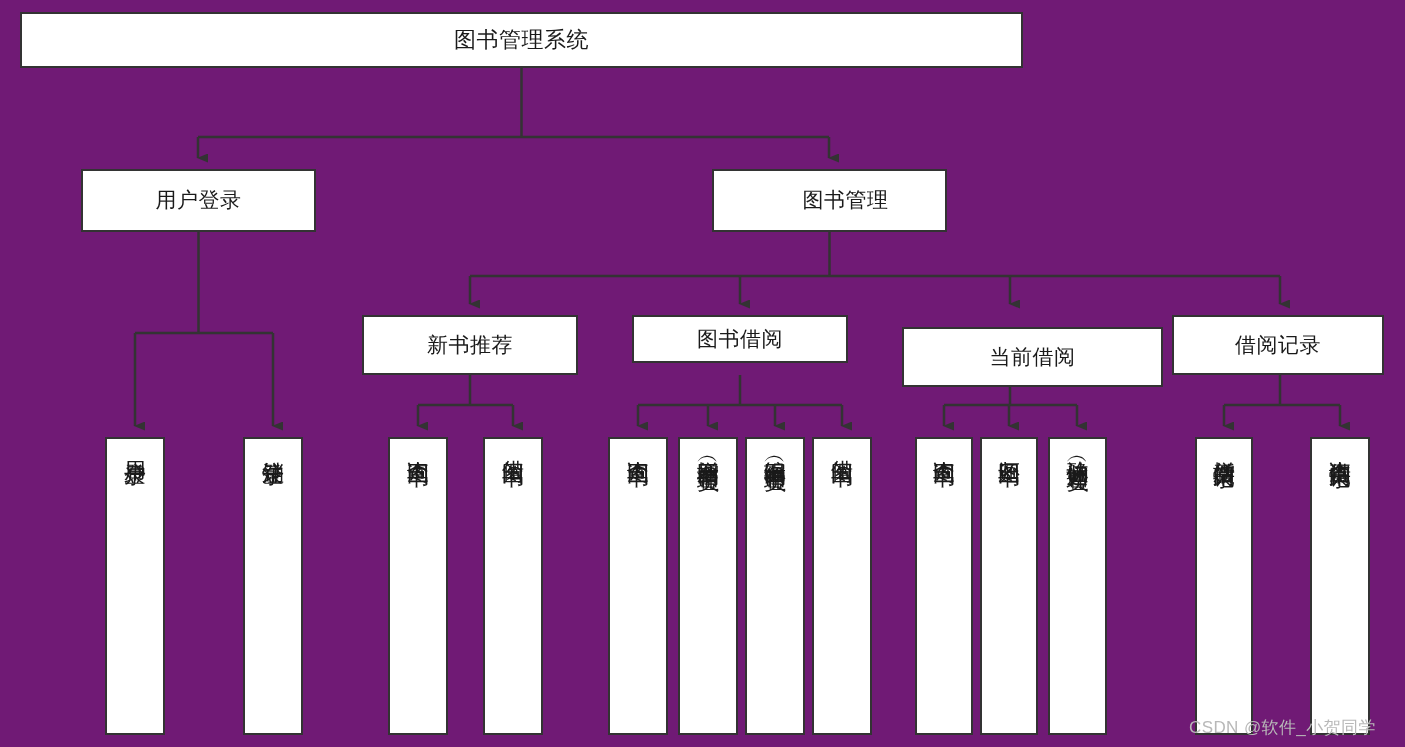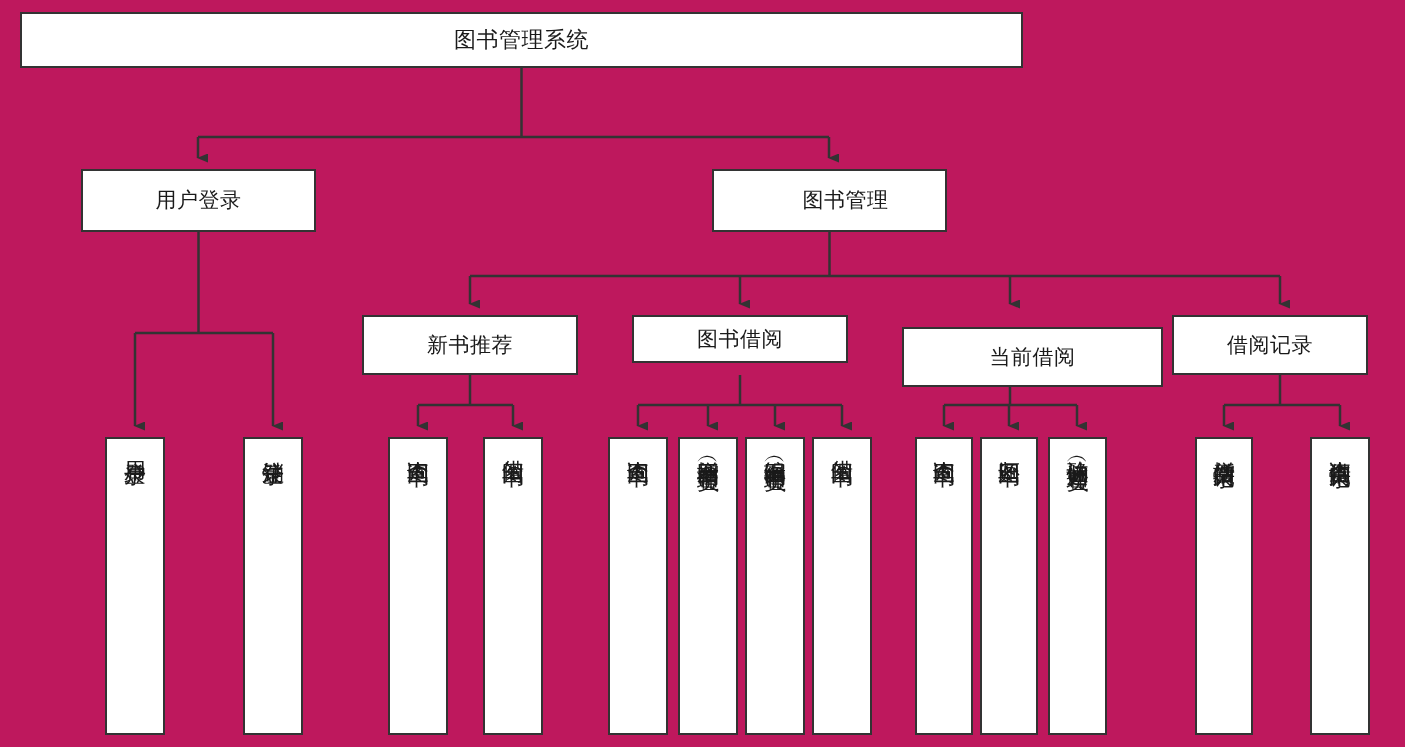--- a/index.html
+++ b/index.html
@@ -11,21 +11,21 @@
     width: 1405px;
     height: 747px;
     font-family: "Liberation Sans", sans-serif;
     overflow: hidden;
     position: relative;
   }
   #diagram-root {
     position: relative;
     width: 1405px;
     height: 747px;
-    background: #be185d;
+    background: #701a75;
   }
   svg#diagram-svg {
     position: absolute;
     left: 0;
     top: 0;
     width: 1405px;
     height: 747px;
     display: block;
   }
   .node-box {
@@ -146,21 +146,21 @@
       </div>
       <div class="node-box horiz" style="left: 362px; top: 315px; width: 216px; height: 60px; border-color: rgb(51, 51, 51); background: rgb(255, 255, 255);">
         <span class="node-label" style="color: rgb(26, 26, 26);">新书推荐</span>
       </div>
       <div class="node-box horiz" style="left: 632px; top: 315px; width: 216px; height: 48px; border-color: rgb(51, 51, 51); background: rgb(255, 255, 255);">
         <span class="node-label" style="color: rgb(26, 26, 26);">图书借阅</span>
       </div>
       <div class="node-box horiz" style="left: 902px; top: 315px; width: 261px; height: 60px; border-color: rgb(51, 51, 51); background: rgb(255, 255, 255); margin-top: 12px;">
         <span class="node-label" style="color: rgb(26, 26, 26);">当前借阅</span>
       </div>
-      <div class="node-box horiz" style="left: 1172px; top: 315px; width: 196px; height: 60px; border-color: rgb(51, 51, 51); background: rgb(255, 255, 255);">
+      <div class="node-box horiz" style="left: 1172px; top: 315px; width: 212px; height: 60px; border-color: rgb(51, 51, 51); background: rgb(255, 255, 255);">
         <span class="node-label" style="color: rgb(26, 26, 26);">借阅记录</span>
       </div>
       <div class="node-box vert" style="left: 105px; top: 437px; width: 60px; height: 298px; border-color: rgb(51, 51, 51); background: rgb(255, 255, 255);">
         <span class="node-label" style="color: rgb(26, 26, 26);">用户登录</span>
       </div>
       <div class="node-box vert" style="left: 243px; top: 437px; width: 60px; height: 298px; border-color: rgb(51, 51, 51); background: rgb(255, 255, 255);">
         <span class="node-label" style="color: rgb(26, 26, 26);">注销登录</span>
       </div>
       <div class="node-box vert" style="left: 388px; top: 437px; width: 60px; height: 298px; border-color: rgb(51, 51, 51); background: rgb(255, 255, 255);">
         <span class="node-label" style="color: rgb(26, 26, 26);">查询图书</span>
@@ -190,14 +190,15 @@
         <span class="node-label" style="color: rgb(26, 26, 26);">确认归还（管理员）</span>
       </div>
       <div class="node-box vert" style="left: 1195px; top: 437px; width: 58px; height: 298px; border-color: rgb(51, 51, 51); background: rgb(255, 255, 255);">
         <span class="node-label" style="color: rgb(26, 26, 26);">新增借阅记录</span>
       </div>
       <div class="node-box vert" style="left: 1310px; top: 437px; width: 60px; height: 298px; border-color: rgb(51, 51, 51); background: rgb(255, 255, 255);">
         <span class="node-label" style="color: rgb(26, 26, 26);">查询借阅记录</span>
       </div>
     </div>
 
+  <div id="watermark" style="left: 1189px; top: 716px; color: rgb(184, 184, 184);">CSDN @软件_小贺同学</div>
 
 </div>
 
 </body></html>

